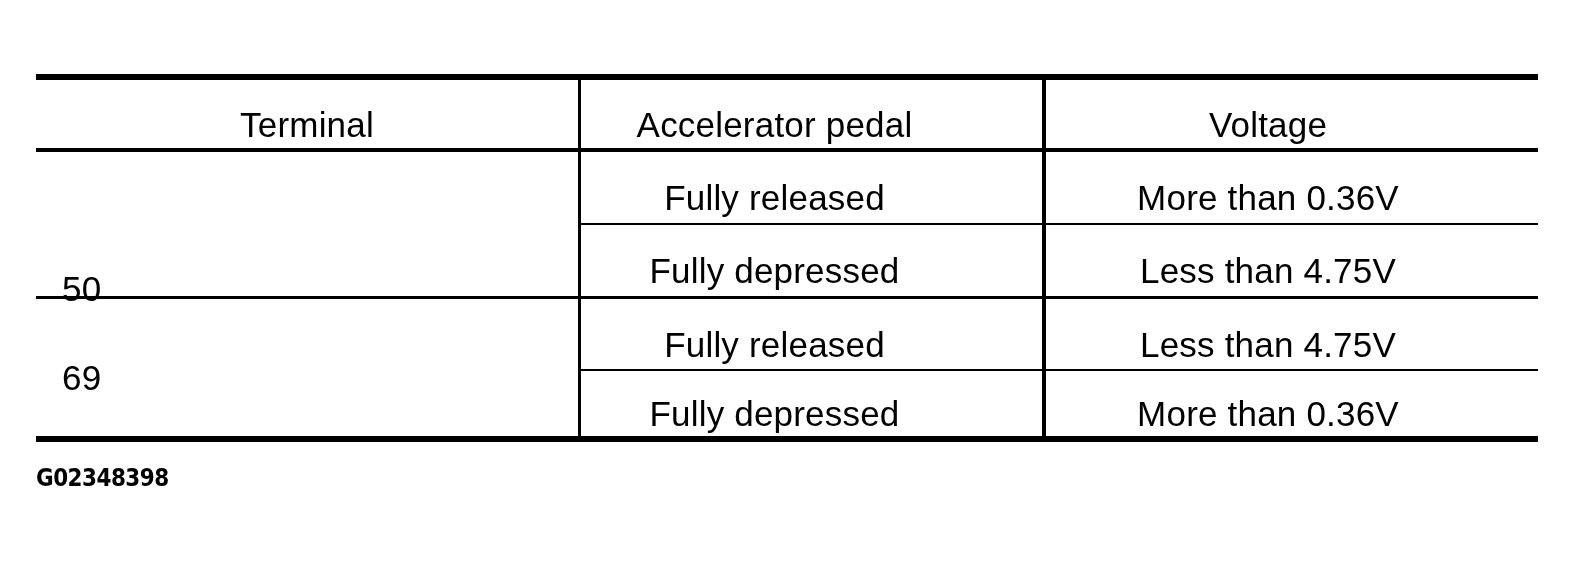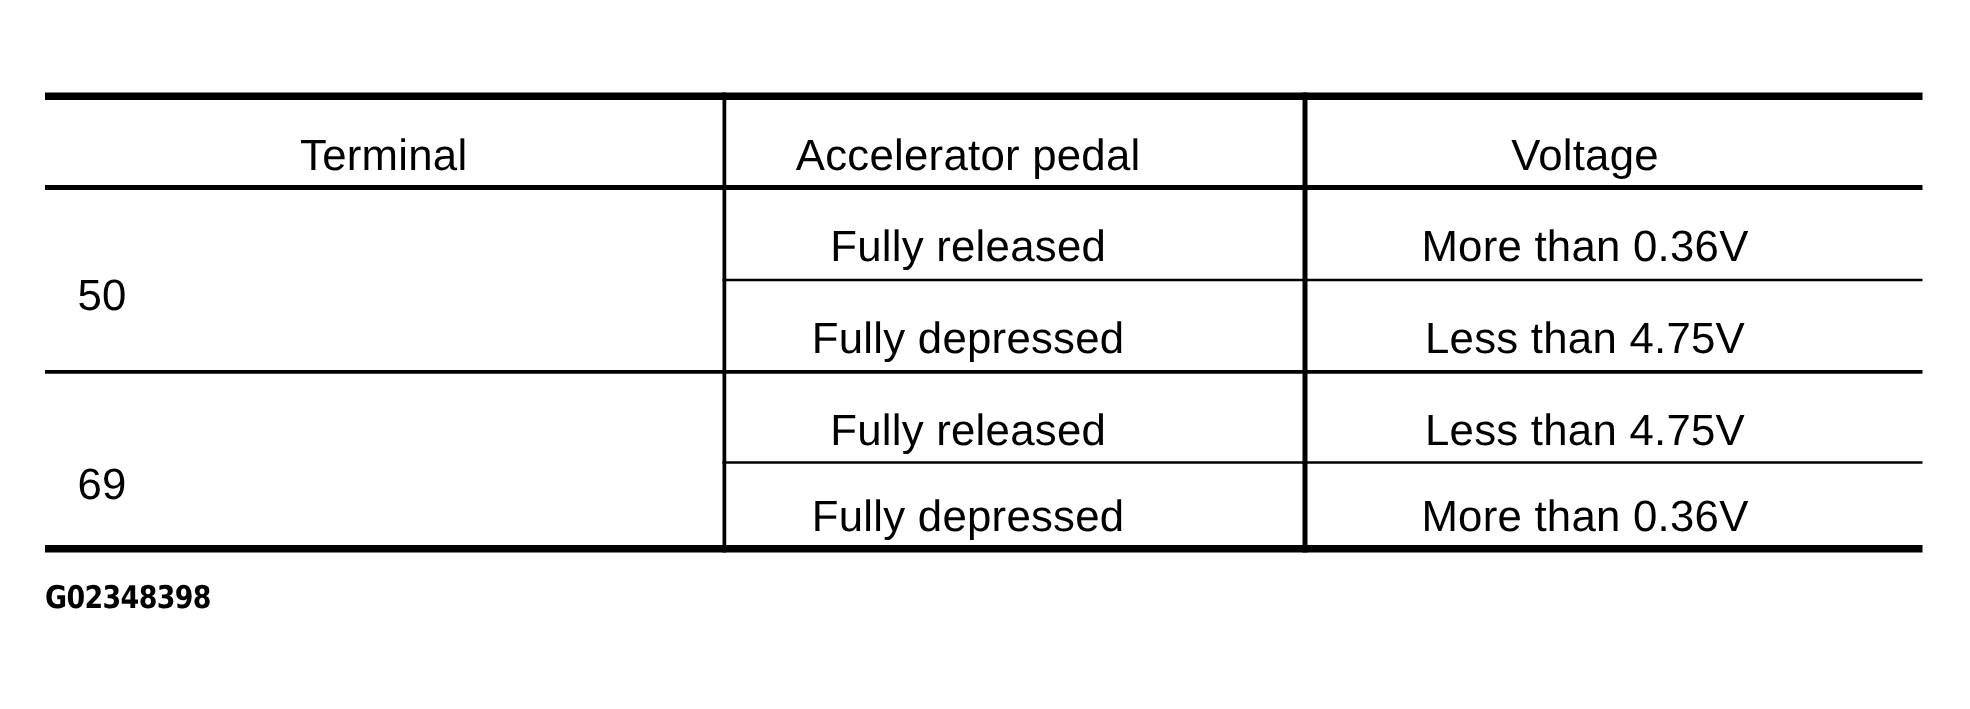--- a/index.html
+++ b/index.html
@@ -75,22 +75,22 @@
   .col-terminal { left: 0px;    width: 542px;  }
   .col-pedal    { left: 545px;  width: 387px;  }
   .col-voltage  { left: 986px; width: 492px;  }
 
   
   .row-header { top: 6px;   height: 68px;  }
   .row-a1     { top: 78px;  height: 71px;  }
   .row-a2     { top: 151px; height: 71px;  }
   .row-b1     { top: 225px; height: 70px;  }
   .row-b2     { top: 297px; height: 65px;  }
-  .row-group-a { top: 78px;  height: 148px; }
-  .row-group-b { top: 235px; height: 137px; }
+  .row-group-a { top: 78px;  height: 148px; align-items: flex-end; }
+  .row-group-b { top: 225px; height: 137px; }
 
   
   .terminal-stack {
     display: flex;
     flex-direction: column;
     justify-content: center;
     align-items: flex-start;
     padding-left: 26px;
     width: 100%;
   }

